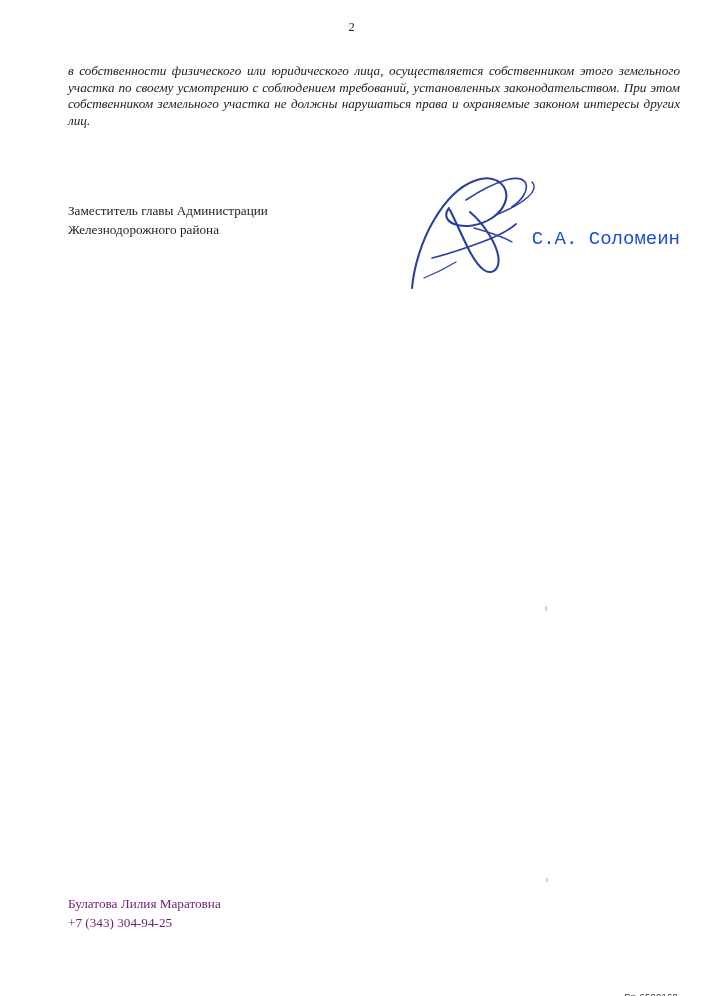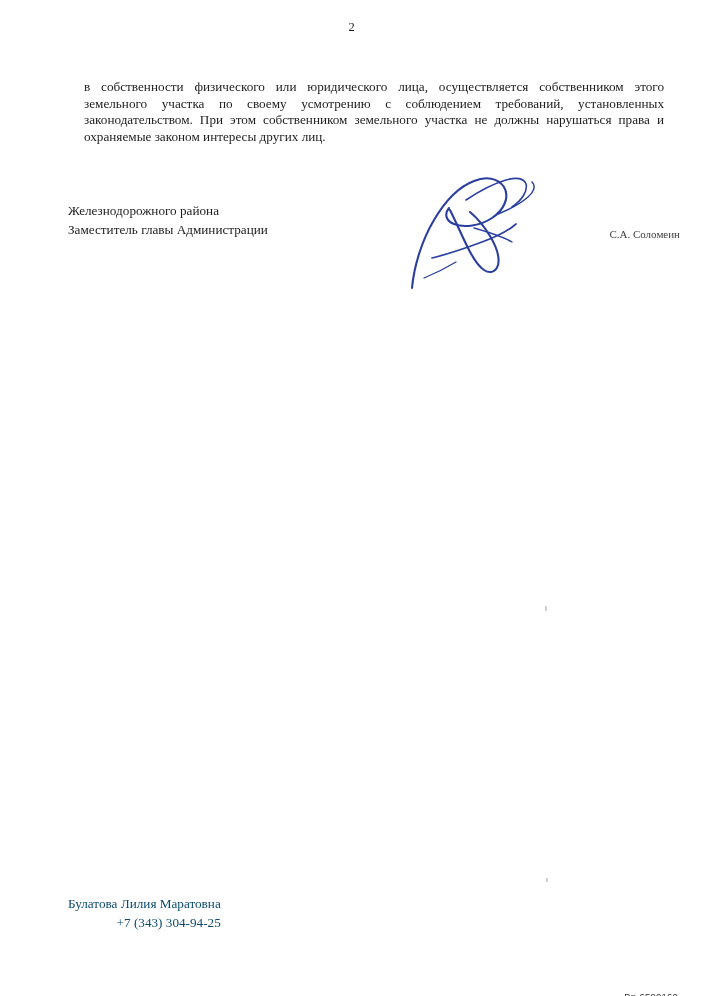--- a/index.html
+++ b/index.html
@@ -32,21 +32,22 @@
     top: 63px;
     left: 68px;
     width: 612px;
     font-size: 13.2px;
     line-height: 16.5px;
     text-align: justify;
     text-justify: inter-word;
     color: #1c1c1c;
   }
   .body-text p {
-    margin: 16px;
+    margin: 0;
+    font-style: italic;
   }
   .signature-block {
     position: absolute;
     top: 201px;
     left: 68px;
     width: 612px;
     height: 60px;
   }
   .signer-role {
     position: absolute;
@@ -57,40 +58,40 @@
     line-height: 19px;
     color: #1c1c1c;
   }
   .signer-role div {
     white-space: nowrap;
   }
   .signer-name {
     position: absolute;
     top: 27px;
     right: 0;
-    font-size: 11px;
-    color: #404040;
+    font-size: 19px;
+    color: #1d4ed8;
     white-space: nowrap;
+    font-family: Liberation Mono, monospace;
   }
   .handwritten-signature {
     position: absolute;
     top: 170px;
     left: 404px;
     width: 160px;
     height: 125px;
     pointer-events: none;
   }
   .contact-block {
     position: absolute;
     top: 894px;
     left: 68px;
     font-size: 13.2px;
     line-height: 19px;
-    color: #0c4a6e;
-    text-align: right;
+    color: #701a75;
   }
   .contact-block div {
     white-space: nowrap;
   }
   .doc-code {
     position: absolute;
     top: 961px;
     right: 25px;
     font-size: 9.5px;
     font-family: "Liberation Sans", sans-serif;
@@ -111,22 +112,22 @@
 <div class="page">
 
   <div class="page-number">2</div>
 
   <div class="body-text">
     <p>в собственности физического или юридического лица, осуществляется собственником этого земельного участка по своему усмотрению с соблюдением требований, установленных законодательством. При этом собственником земельного участка не должны нарушаться права и охраняемые законом интересы других лиц.</p>
   </div>
 
   <div class="signature-block">
     <div class="signer-role">
+      <div>Заместитель главы Администрации</div>
       <div>Железнодорожного района</div>
-      <div>Заместитель главы Администрации</div>
     </div>
     <div class="signer-name">С.А. Соломеин</div>
   </div>
 
   <div class="handwritten-signature">
     <svg width="160" height="125" viewBox="0 0 160 125" fill="none" xmlns="http://www.w3.org/2000/svg">
       <g stroke="#2b3fa0" fill="none" stroke-linecap="round" stroke-linejoin="round">
         <path d="M8 118 C10 96 18 70 30 50 C40 33 54 17 70 11 C82 6 94 8 100 17 C106 27 100 40 88 48 C76 56 60 58 50 54 C42 51 40 44 45 38" stroke-width="2.1"></path>
         <path d="M46 40 C52 52 58 66 64 78 C69 88 74 96 80 100 C86 104 92 102 94 95 C96 87 92 76 86 66 C80 56 72 47 66 42" stroke-width="2.1"></path>
         <path d="M28 88 C44 84 62 78 78 72 C92 67 104 61 112 54" stroke-width="1.7"></path>

